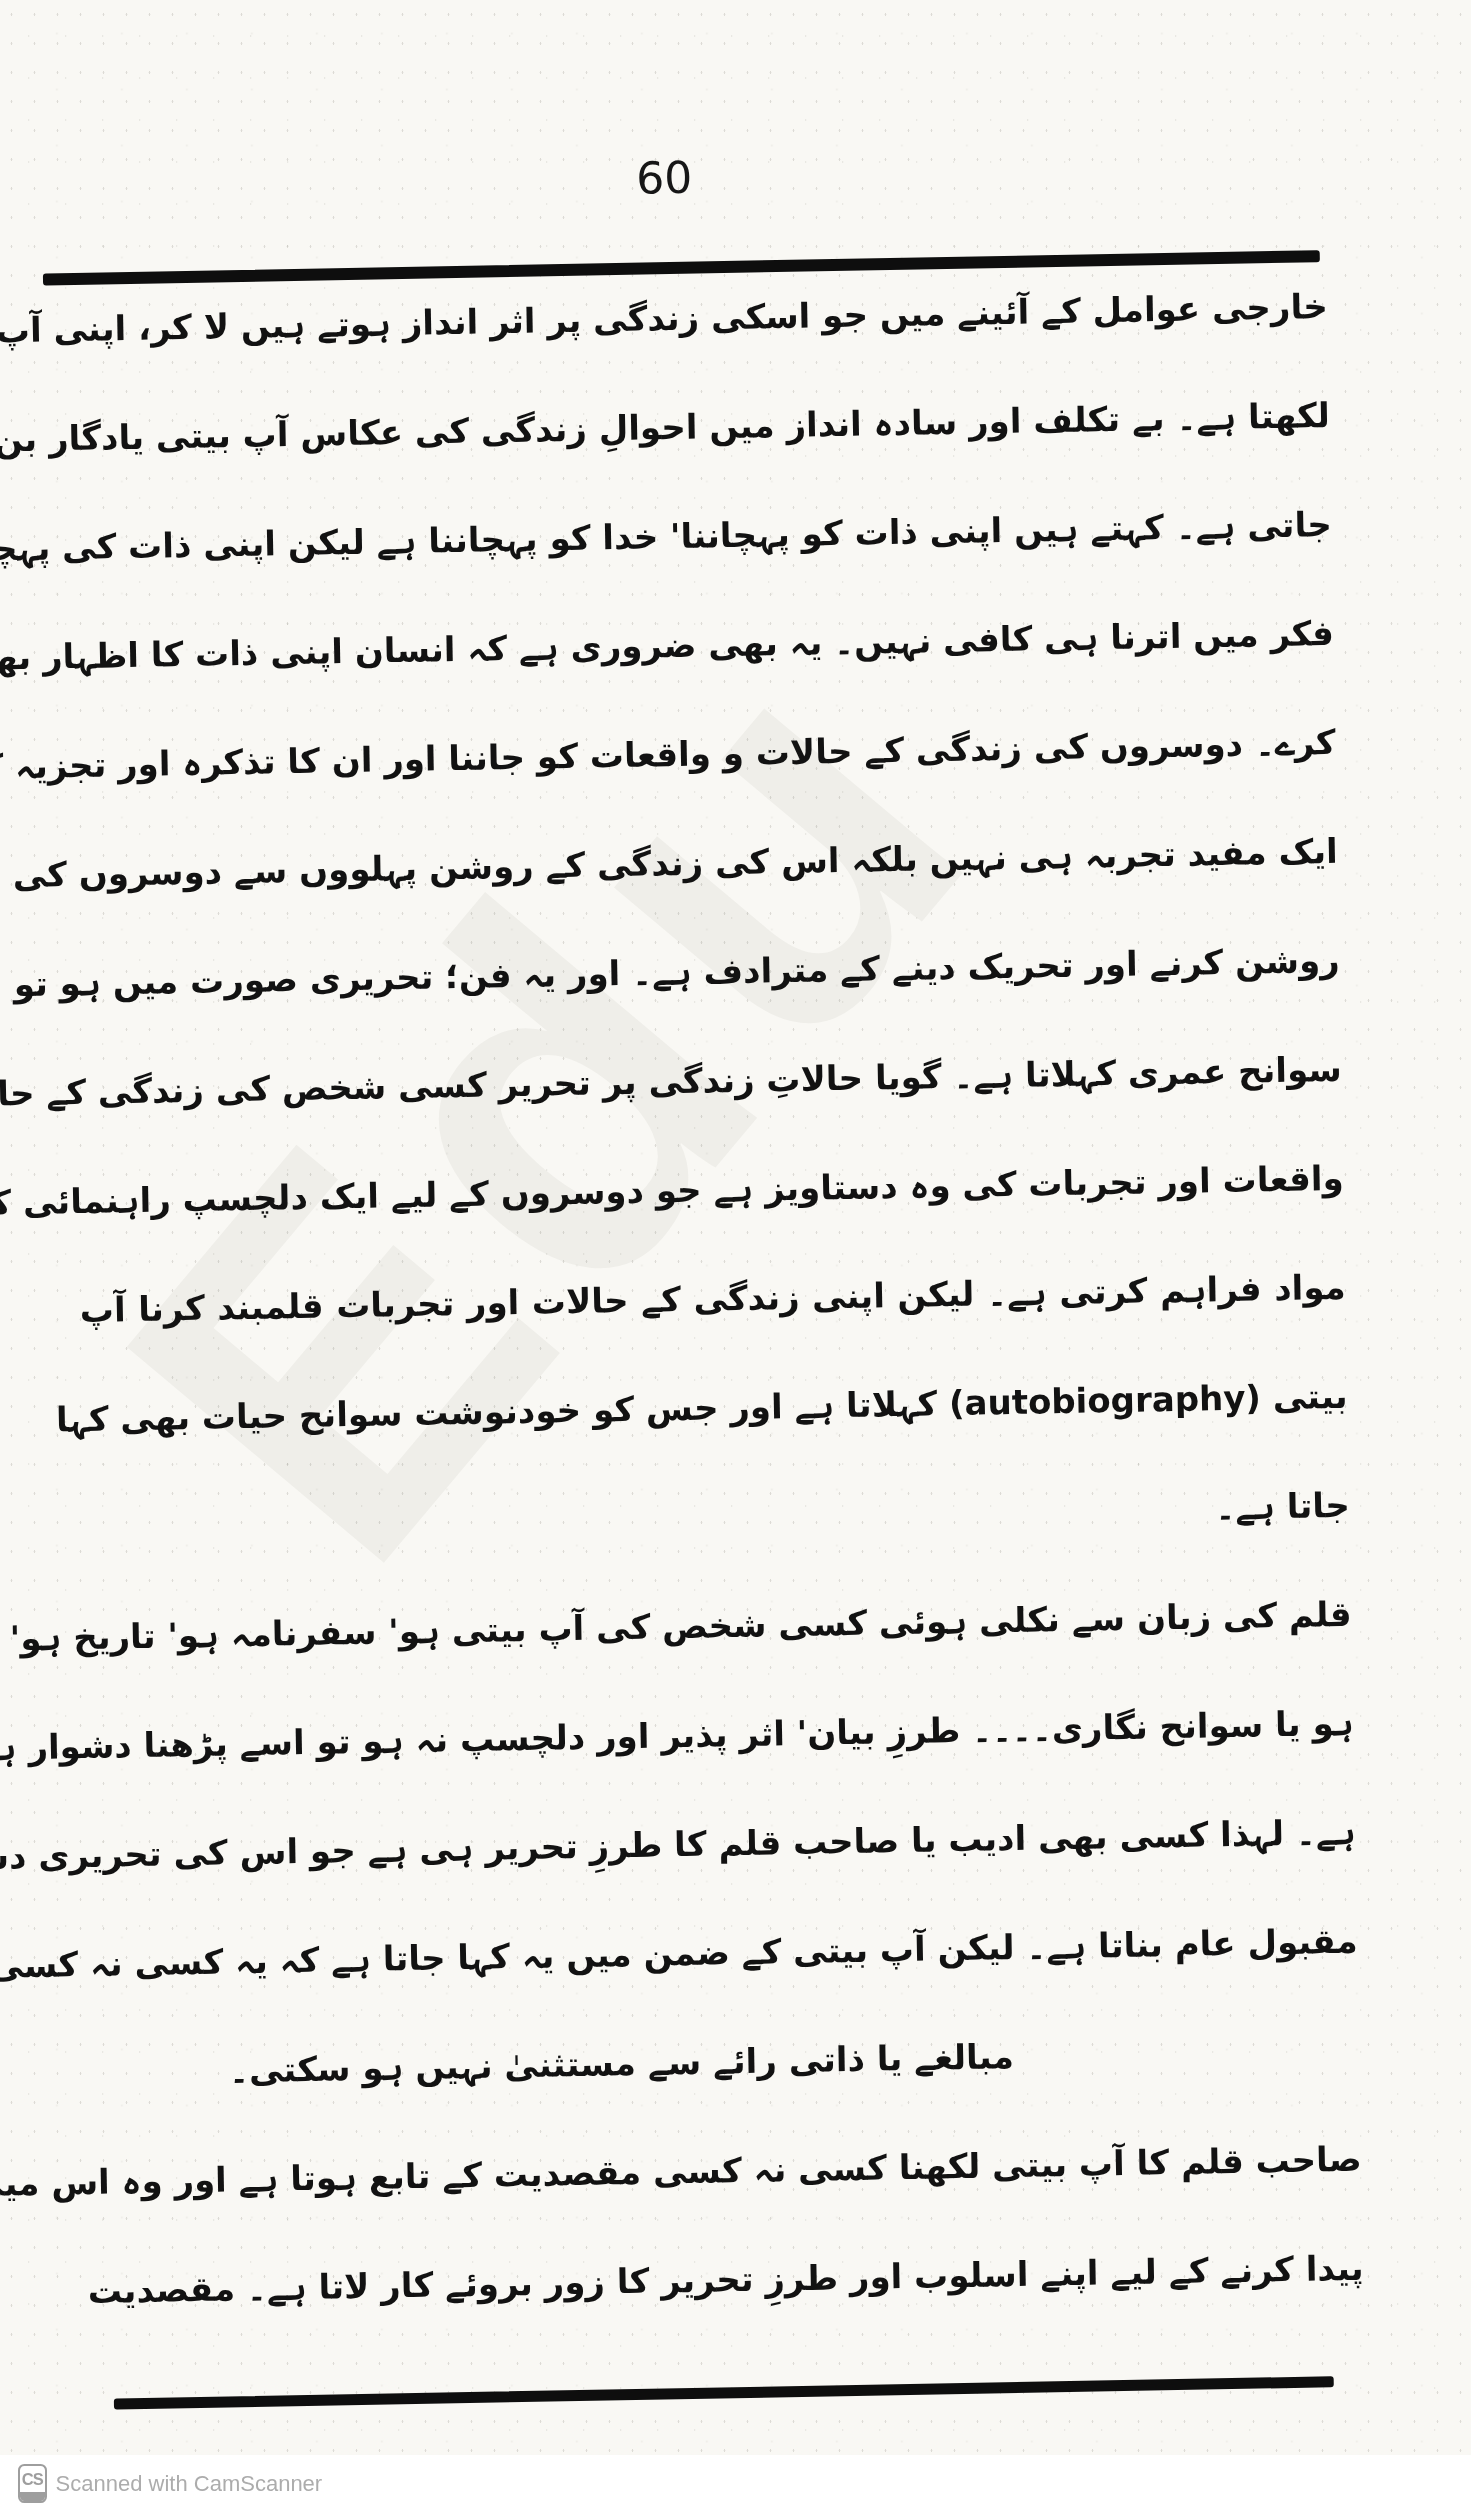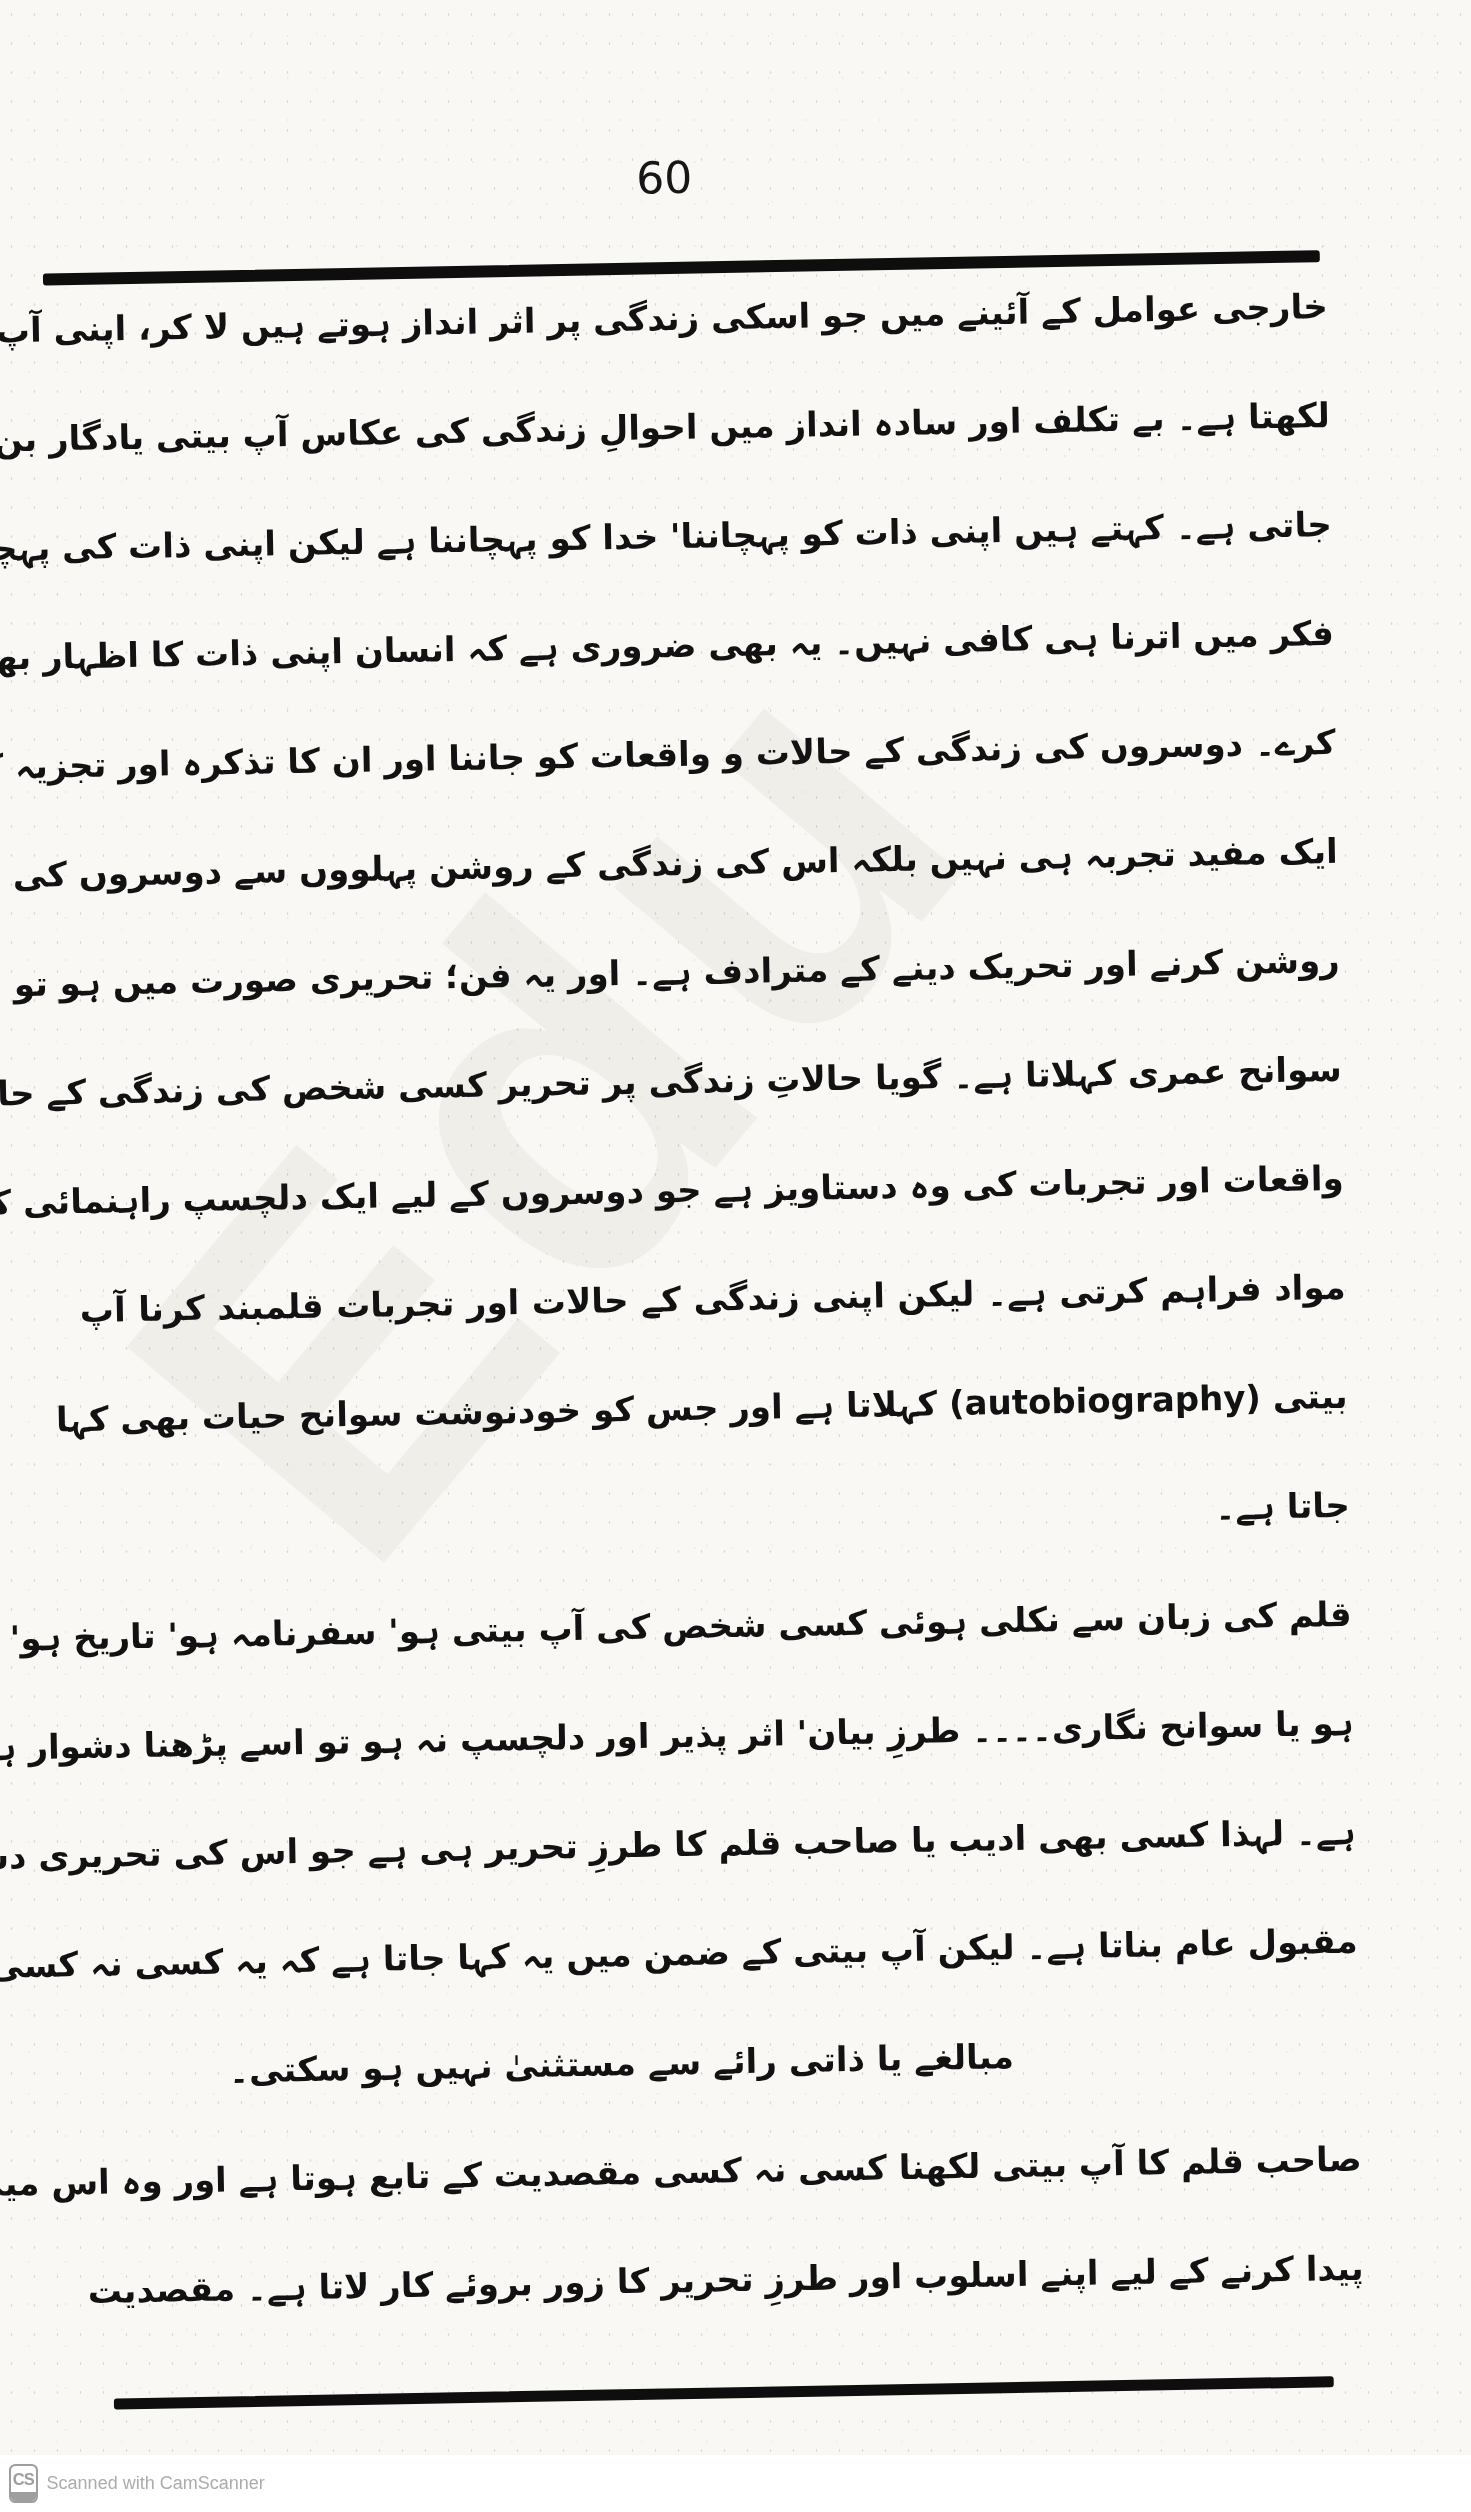--- a/index.html
+++ b/index.html
@@ -70,38 +70,38 @@
     margin-right:346px;
   }
   
   .footer {
     position:absolute; left:0; bottom:0; width:100%; height:57px;
     background:#ffffff;
     display:flex; align-items:center;
   }
   .cs-logo {
     position:relative; box-sizing:border-box;
-    width:29px; height:39px; margin-left:9px;
+    width:29px; height:39px; margin-left:18px;
     border:2.4px solid #9e9e9e; border-radius:6.3px;
     background:#ffffff; overflow:hidden; flex:0 0 auto;
   }
   .cs-letters {
     position:absolute; top:3.9px; left:0.8px; width:23px; text-align:center;
     font-family:"Liberation Sans", sans-serif;
     font-weight:700; font-size:16.5px; line-height:19px;
     letter-spacing:-0.8px; color:#9e9e9e;
   }
   .cs-base {
     position:absolute; left:0; right:0; bottom:0; height:8.6px;
     background:#9e9e9e;
   }
   .footer-label {
     margin-left:8.6px;
     font-family:"Liberation Sans", sans-serif;
-    font-size:18px; color:#acacac;
+    font-size:22px; color:#acacac;
   }
 </style>
 </head>
 <body>
 
 <div class="paper">
 
   <div class="watermark">Edu</div>
 
   <div class="skew">

